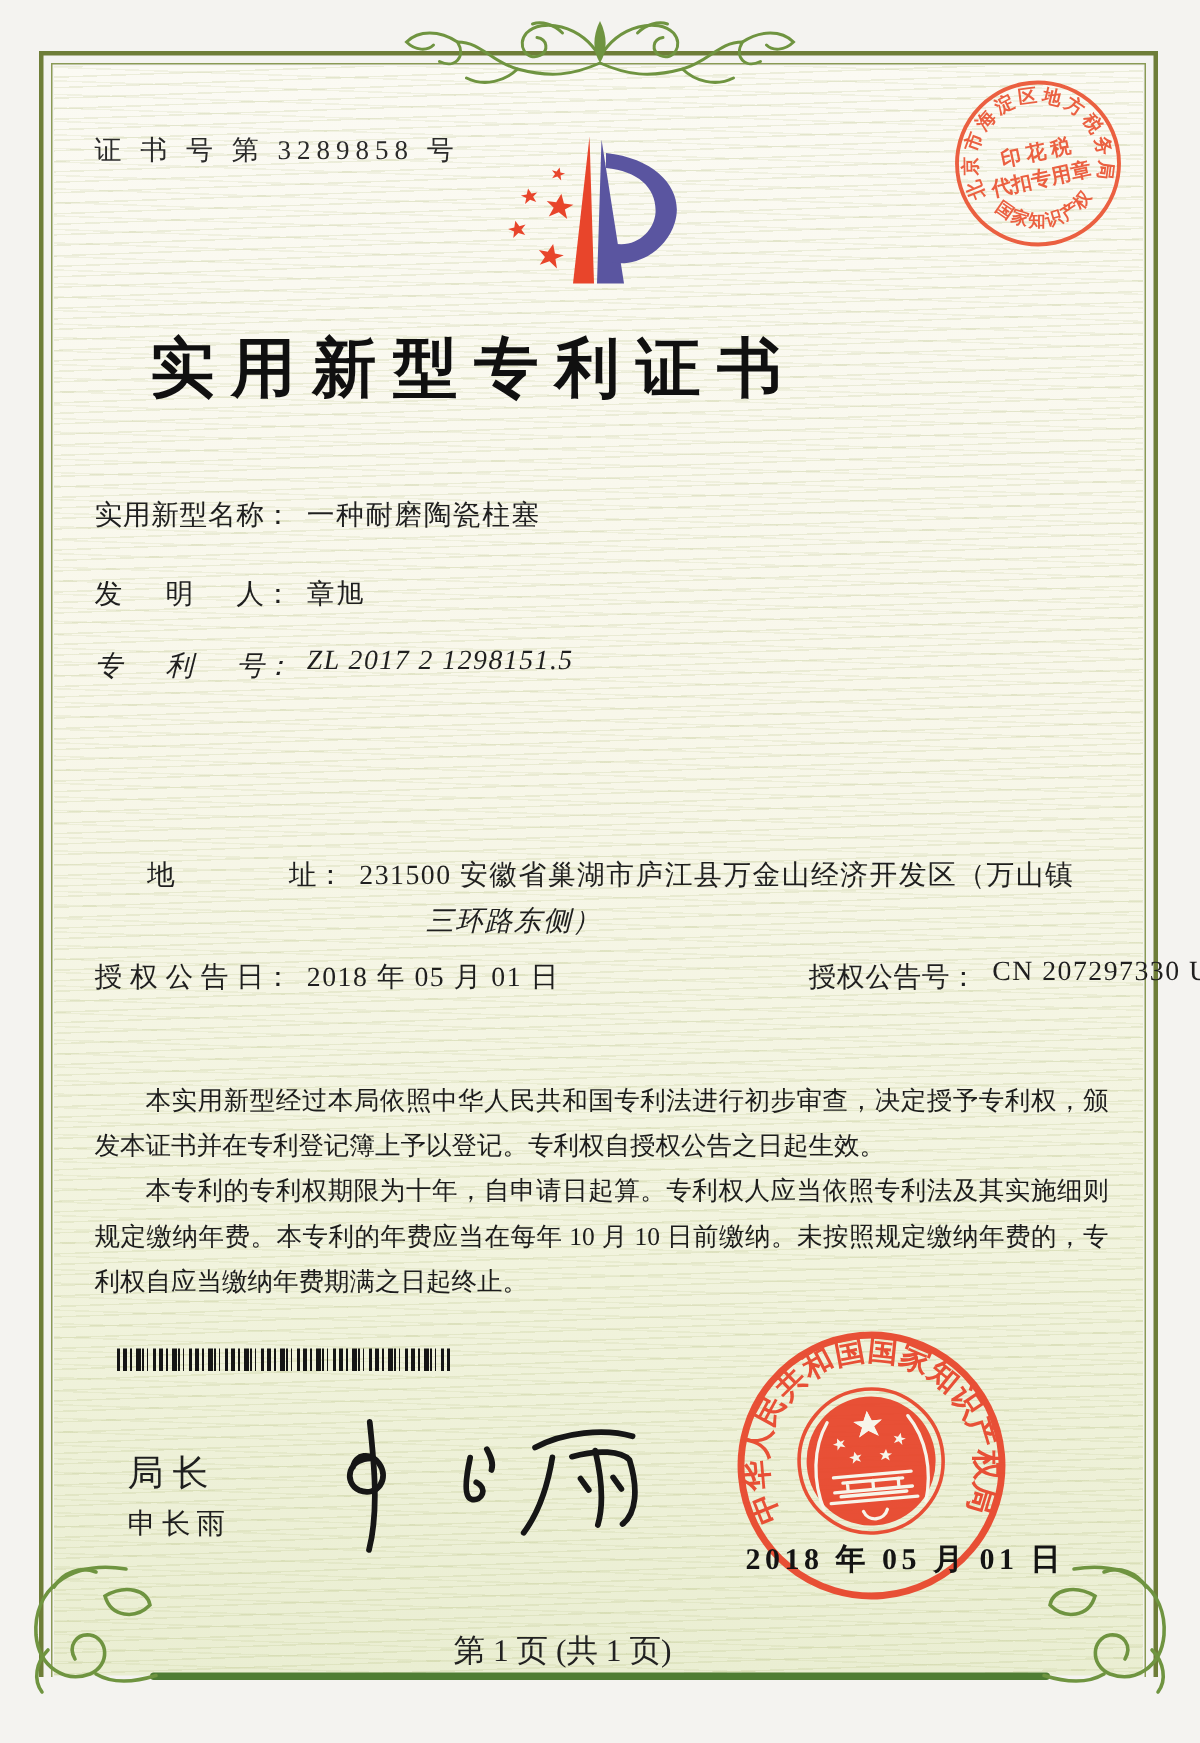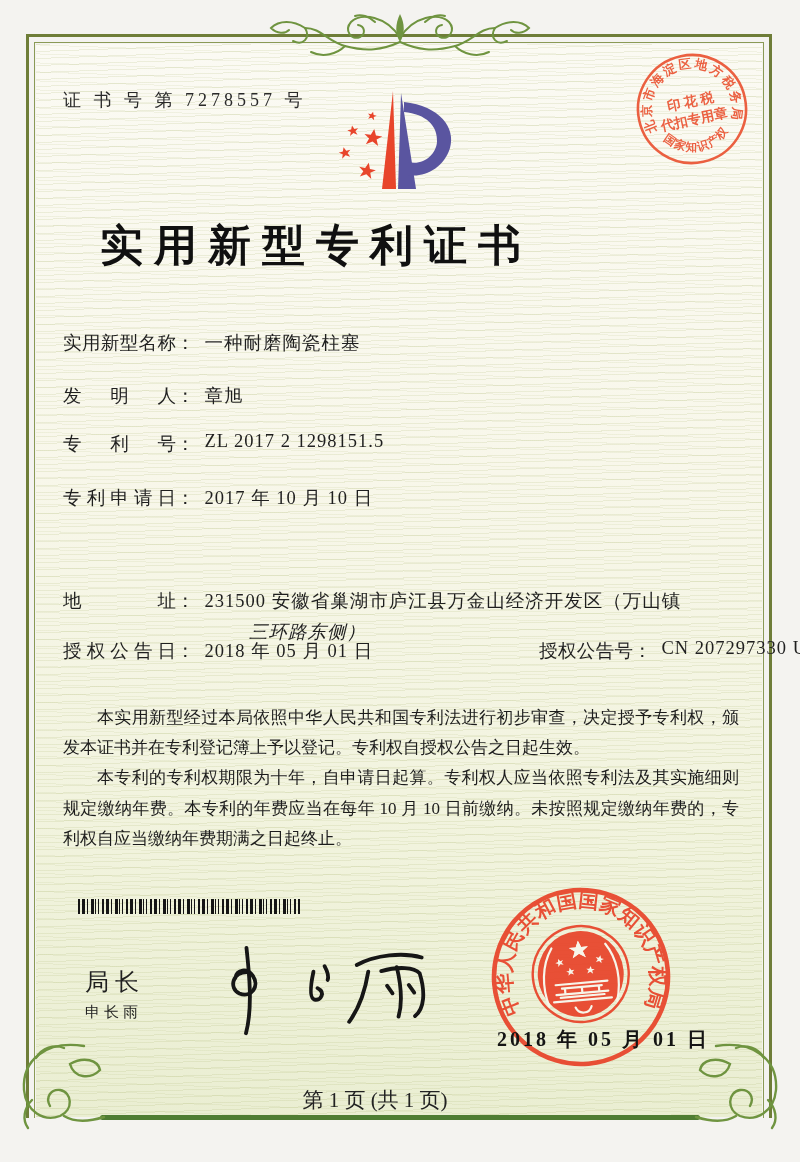--- a/index.html
+++ b/index.html
@@ -37,34 +37,34 @@
   .tax-stamp { position:absolute; left:633px; top:50px; transform:rotate(-12deg); opacity:.92; }
   .title { position:absolute; left:0; top:217px; width:632px; text-align:center;
            font-size:43px; font-weight:bold; letter-spacing:11px; color:#101010; }
   .field-row { position:absolute; left:63px; font-size:18.5px; white-space:nowrap; }
   .field-label { display:inline-block; width:113px; text-align:justify; text-align-last:justify; vertical-align:top; }
   .field-colon { display:inline-block; vertical-align:top; }
   .field-value { display:inline-block; margin-left:10px; vertical-align:top; letter-spacing:1px; }
   .addr-l2 { margin-left:186px; margin-top:6px; letter-spacing:1px; font-size:18.5px;font-style:italic; }
   .grant-right { position:absolute; left:476px; top:0; }
   .grant-right .field-label { width:94px; }
-  .paragraphs { position:absolute; left:63px; top:703px; width:676px;
+  .paragraphs { position:absolute; left:63px; top:719px; width:676px;
                 font-size:17px; line-height:30.2px; text-align:justify; color:#1c1c1c; }
   .paragraphs p { text-indent:2em; word-break:break-all; }
   .barcode { position:absolute; left:78px; top:899px; width:222px; height:15px;
     background:repeating-linear-gradient(90deg,
       #151515 0 2px, transparent 2px 4px,
       #151515 4px 7px, transparent 7px 9px,
       #151515 9px 10px, transparent 10px 13px,
       #151515 13px 16px, transparent 16px 17px,
       #151515 17px 18px, transparent 18px 20px,
       #151515 20px 21px, transparent 21px 24px);
   }
   .sig-title { position:absolute; left:85px; top:966px; font-size:24px; letter-spacing:6px; }
-  .sig-name  { position:absolute; left:85px; top:1003px; font-size:15px; letter-spacing:4px; }
+  .sig-name  { position:absolute; left:85px; top:1003px; font-size:19px; letter-spacing:4px; }
   .signature { position:absolute; left:205px; top:935px; transform:rotate(-2deg); }
   .seal { position:absolute; left:486px; top:882px; opacity:.94; }
   .seal-date { position:absolute; left:497px; top:1026px; font-size:20px; letter-spacing:3px;
                color:#141414; font-weight:bold; }
   .footer { position:absolute; left:0; top:1086px; width:750px; text-align:center; font-size:21px; color:#222; }
 </style>
 </head>
 <body>
 
 <div class="page">
@@ -100,21 +100,21 @@
   <svg class="ornament" style="left:694px; top:1038px;" width="94" height="92" viewBox="0 0 94 92">
     <g transform="translate(94,0) scale(-1,1)" stroke="#6f9440" stroke-width="2.4" fill="none" stroke-linecap="round">
       <path d="M72,8 C34,2 10,22 12,52 C14,74 32,84 48,78 C62,72 60,54 48,52 C39,51 33,59 38,68"></path>
       <path d="M58,26 C72,18 86,22 88,32 C78,42 62,40 58,26 Z"></path>
       <path d="M24,20 C30,10 42,6 52,10"></path>
       <path d="M52,78 C62,84 76,84 92,79"></path>
       <path d="M20,62 C12,70 10,82 16,90"></path>
     </g>
   </svg>
 
-  <div class="cert-no">证 书 号 第 7278557 号</div>
+  <div class="cert-no">证 书 号 第 3289858 号</div>
 
   <svg class="logo" width="120" height="118" viewBox="0 0 120 118">
     <defs>
       <path id="star" d="M0,-10 L2.9,-3.1 10,-3.1 4.2,1.2 6.9,8.1 0,3.9 -6.9,8.1 -4.2,1.2 -10,-3.1 -2.9,-3.1 Z"></path>
     </defs>
     <polygon points="55,11 44,109 58,109" fill="#e8452b"></polygon>
     <polygon points="63,13 60,109 78,109" fill="#5a55a0"></polygon>
     <path d="M66,22 C102,26 118,48 112,68 C106,88 86,98 70,95 L70,82 C86,86 98,74 99,62 C100,46 88,34 66,32 Z" fill="#5a55a0"></path>
     <use href="#star" transform="translate(34,36) scale(0.45) rotate(14)" fill="#e8452b"></use>
     <use href="#star" transform="translate(15,51) scale(0.55) rotate(-10)" fill="#e8452b"></use>
@@ -140,27 +140,24 @@
   </svg>
 
   <div class="title">实用新型专利证书</div>
 
   <div class="field-row" style="top:330px;">
     <span class="field-label">实用新型名称</span><span class="field-colon">：</span><span class="field-value">一种耐磨陶瓷柱塞</span>
   </div>
   <div class="field-row" style="top:383px;">
     <span class="field-label">发明人</span><span class="field-colon">：</span><span class="field-value">章旭</span>
   </div>
-  <div class="field-row" style="top:431px;">
+  <div class="field-row" style="top:431px;font-style:italic;">
     <span class="field-label">专利号</span><span class="field-colon">：</span><span class="field-value">ZL 2017 2 1298151.5</span>
   </div>
-  <div class="field-row" style="top:485px;">
-    <span class="field-label">专利申请日</span><span class="field-colon">：</span><span class="field-value">2017 年 10 月 10 日</span>
-  </div>
-  <div class="field-row" style="top:588px;">
+  <div class="field-row" style="top:570px;margin-left:35px;">
     <div>
       <span class="field-label">地址</span><span class="field-colon">：</span><span class="field-value">231500 安徽省巢湖市庐江县万金山经济开发区（万山镇</span>
     </div>
     <div class="addr-l2">三环路东侧）</div>
   </div>
   <div class="field-row" style="top:638px; width:680px;">
     <span class="field-label">授权公告日</span><span class="field-colon">：</span><span class="field-value">2018 年 05 月 01 日</span>
     <span class="grant-right">
       <span class="field-label">授权公告号</span><span class="field-colon">：</span><span class="field-value">CN 207297330 U</span>
     </span>

